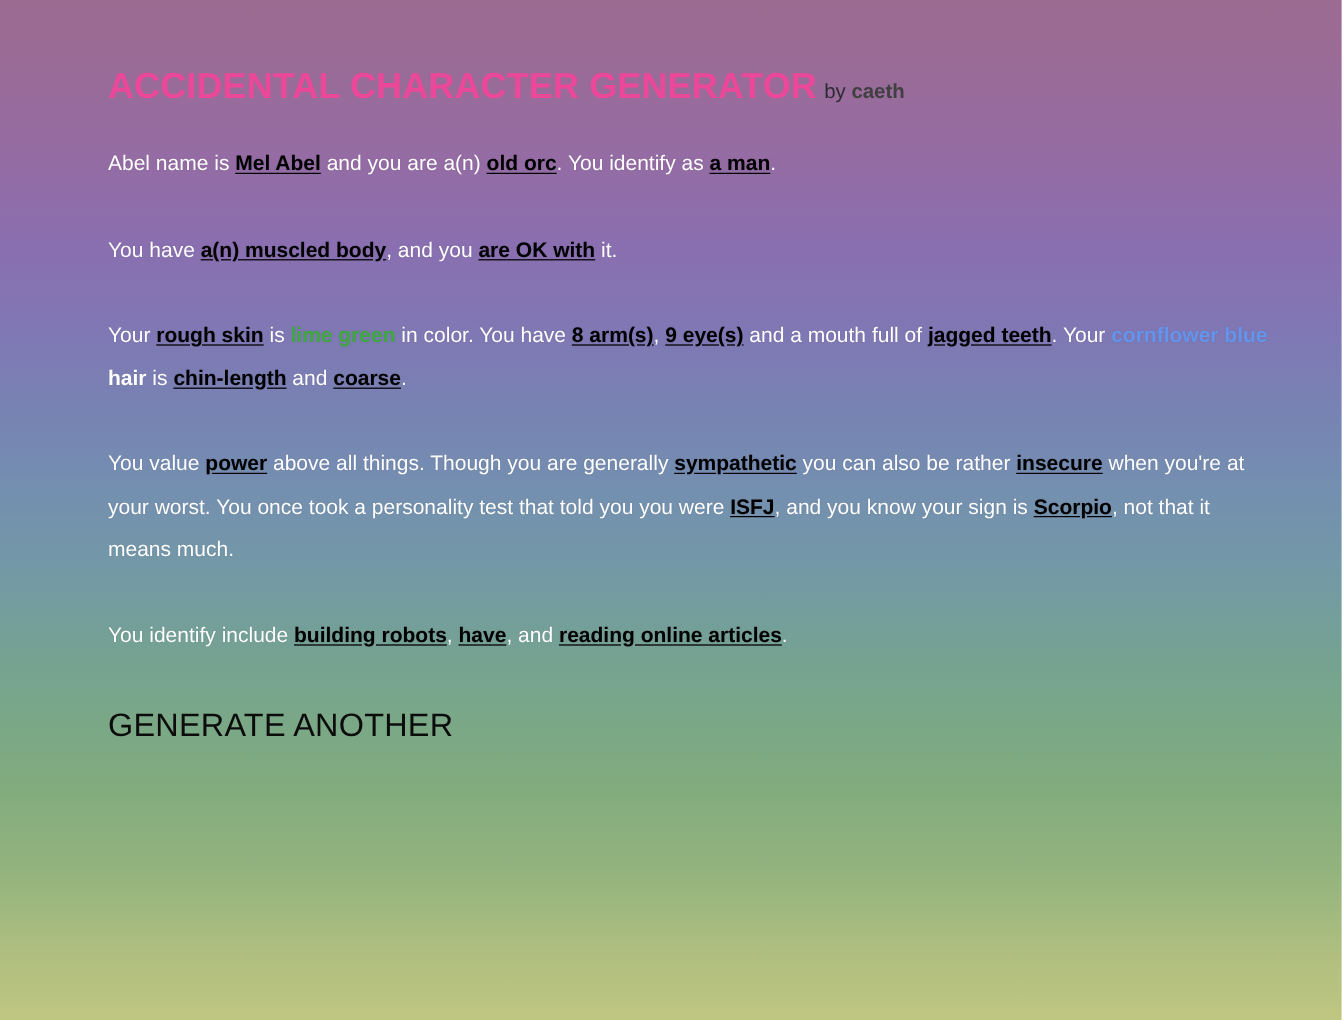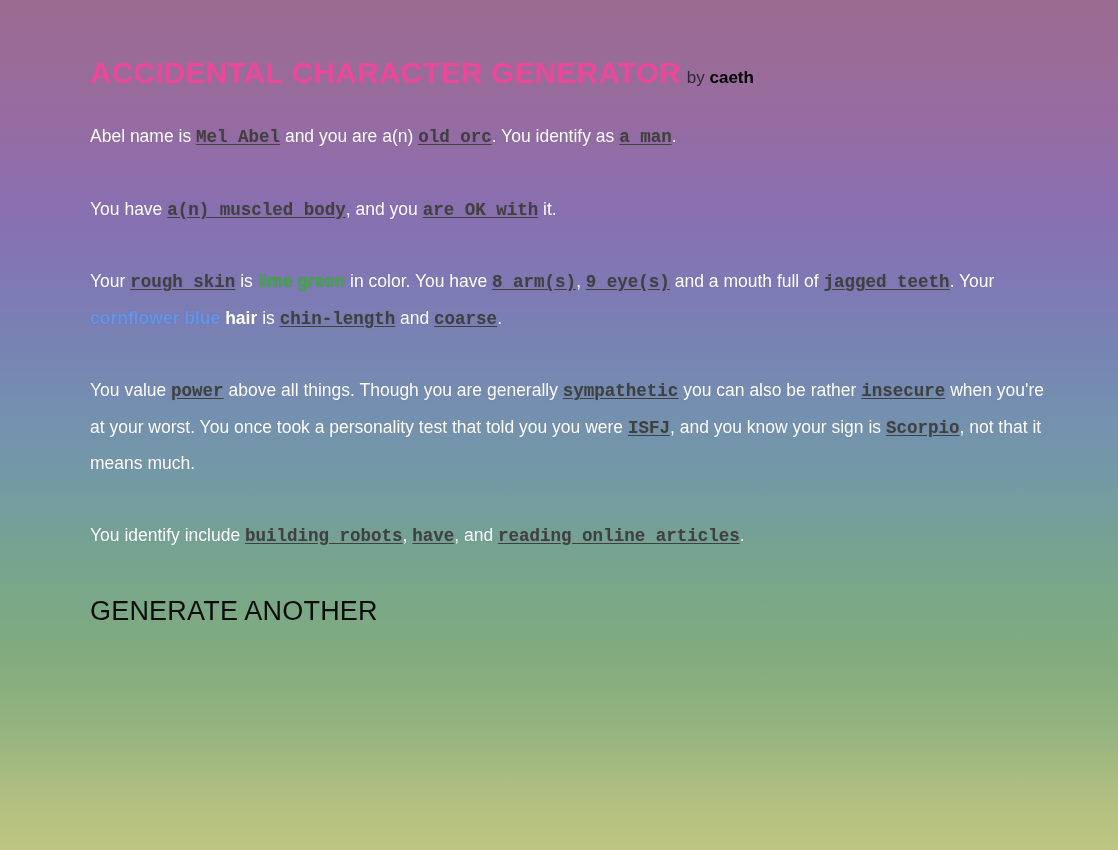--- a/index.html
+++ b/index.html
@@ -53,21 +53,21 @@
   }
   .byline {
     display: inline;
     font-size: 17px;
     color: #2e2a33;
     margin-left: 6px;
     vertical-align: baseline;
   }
   .byline-author {
     font-weight: bold;
-    color: #000000;
+    color: #404040;
   }
 
   
   .story {
     margin-top: 30px;
     max-width: 975px;
   }
   .para {
     font-size: 17.5px;
     line-height: 35.5px;
@@ -75,22 +75,21 @@
     margin: 0 0 36px 0;
     text-shadow: 0 0 1px rgba(60,50,70,0.22);
   }
   .para:last-of-type {
     margin-bottom: 0;
   }
   .val {
     font-weight: bold;
     text-decoration: underline;
     text-underline-offset: 2px;
-    color: #404040;
-    font-family: Liberation Mono, monospace;
+    color: #000000;
   }
   .val-color {
     font-weight: bold;
     text-decoration: none;
   }
   .lead-bold {
     font-weight: bold;
   }
 
   

